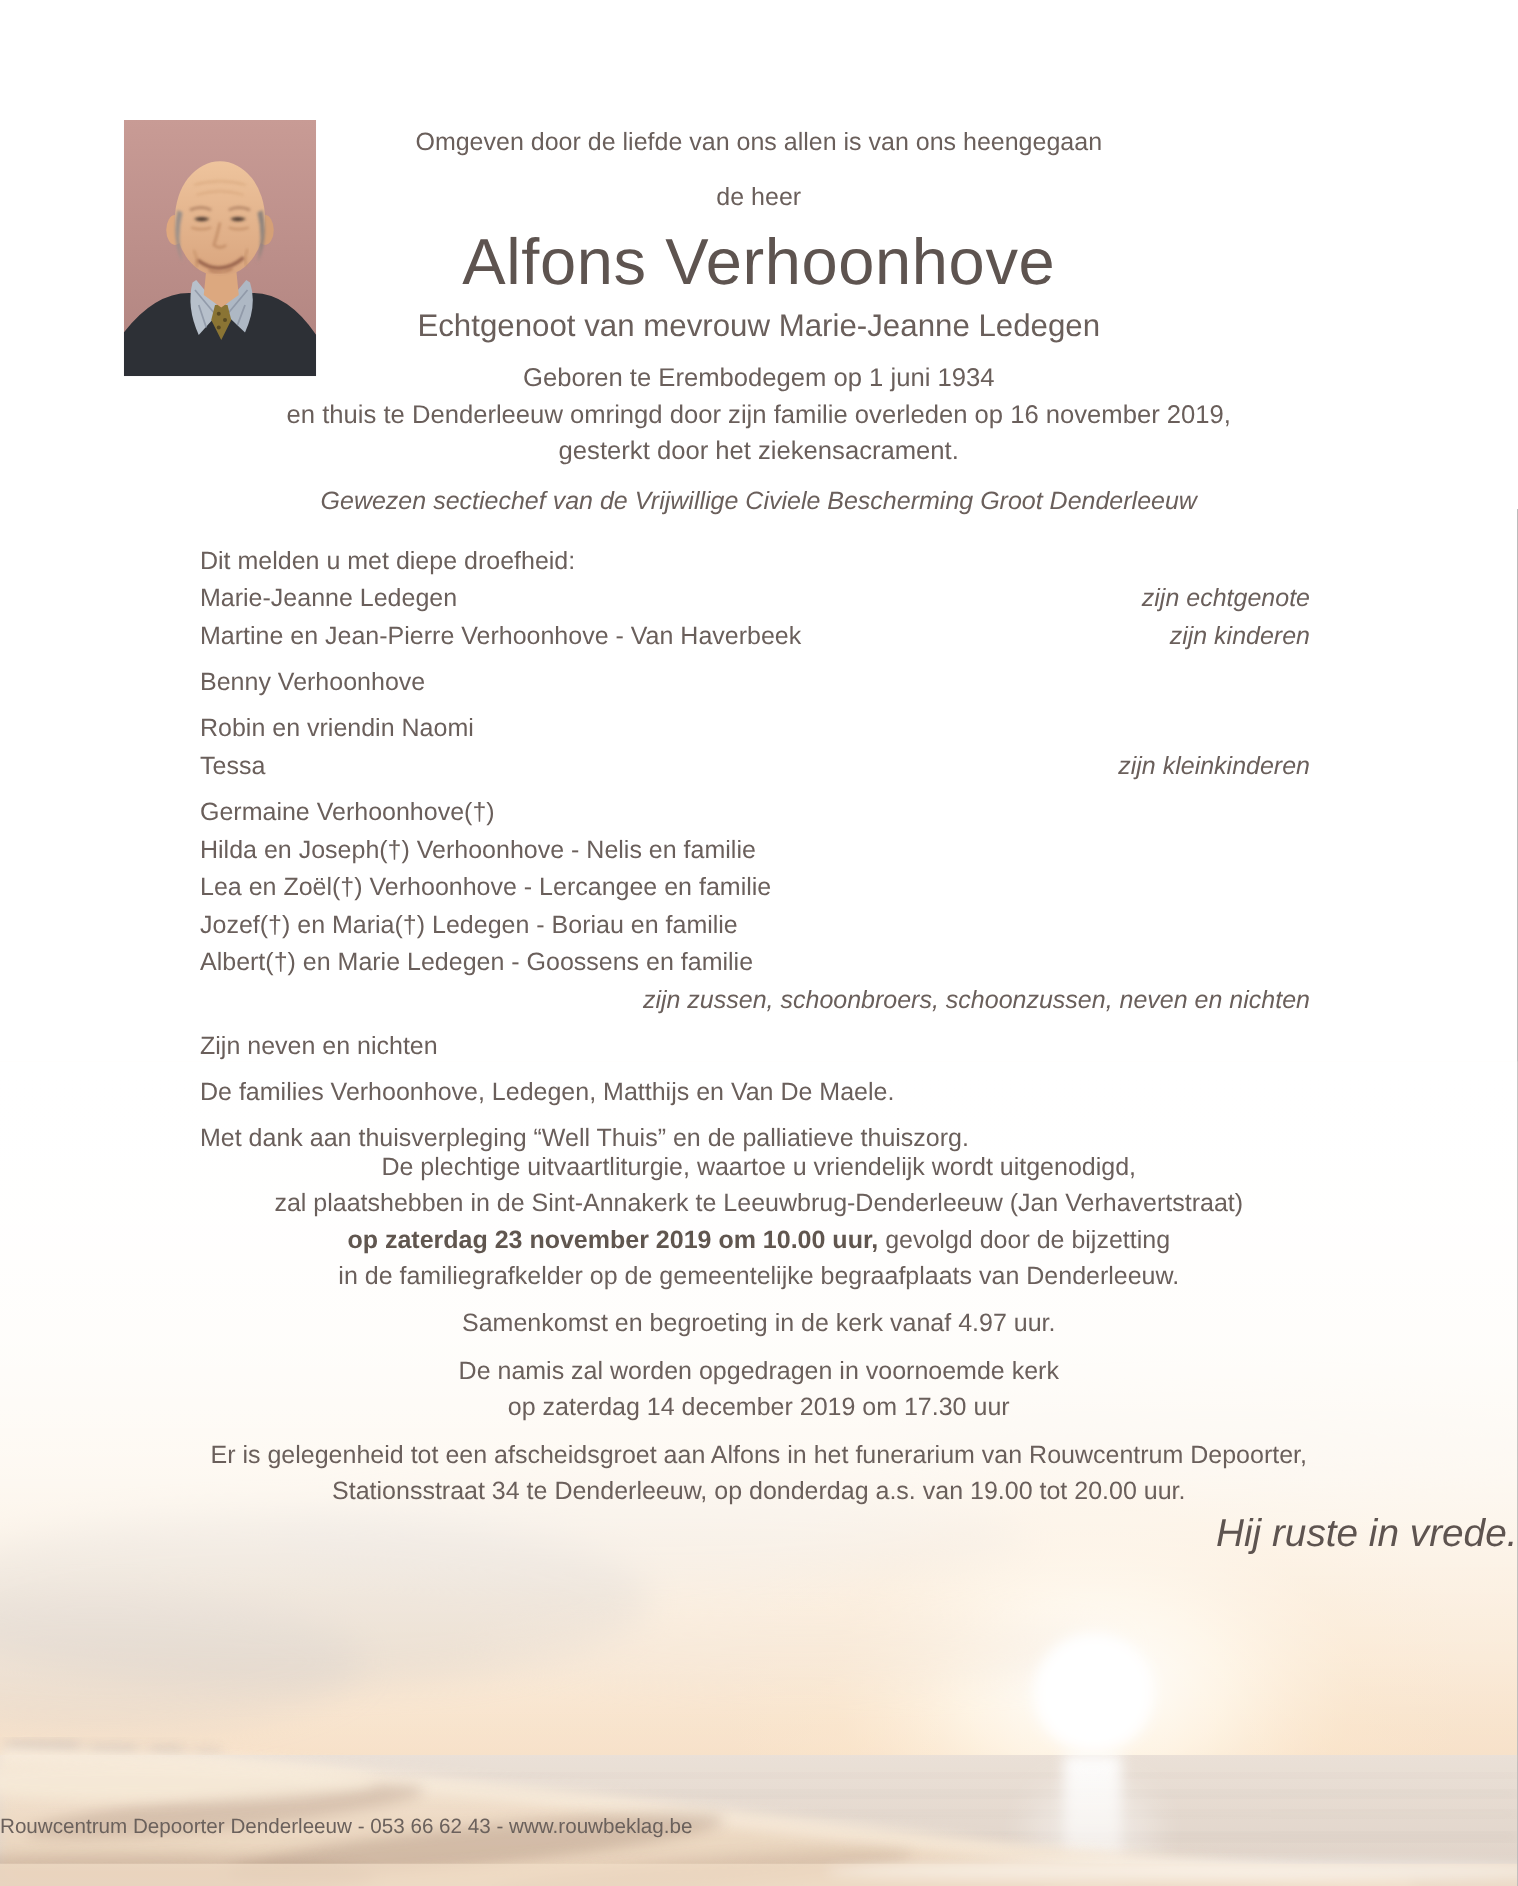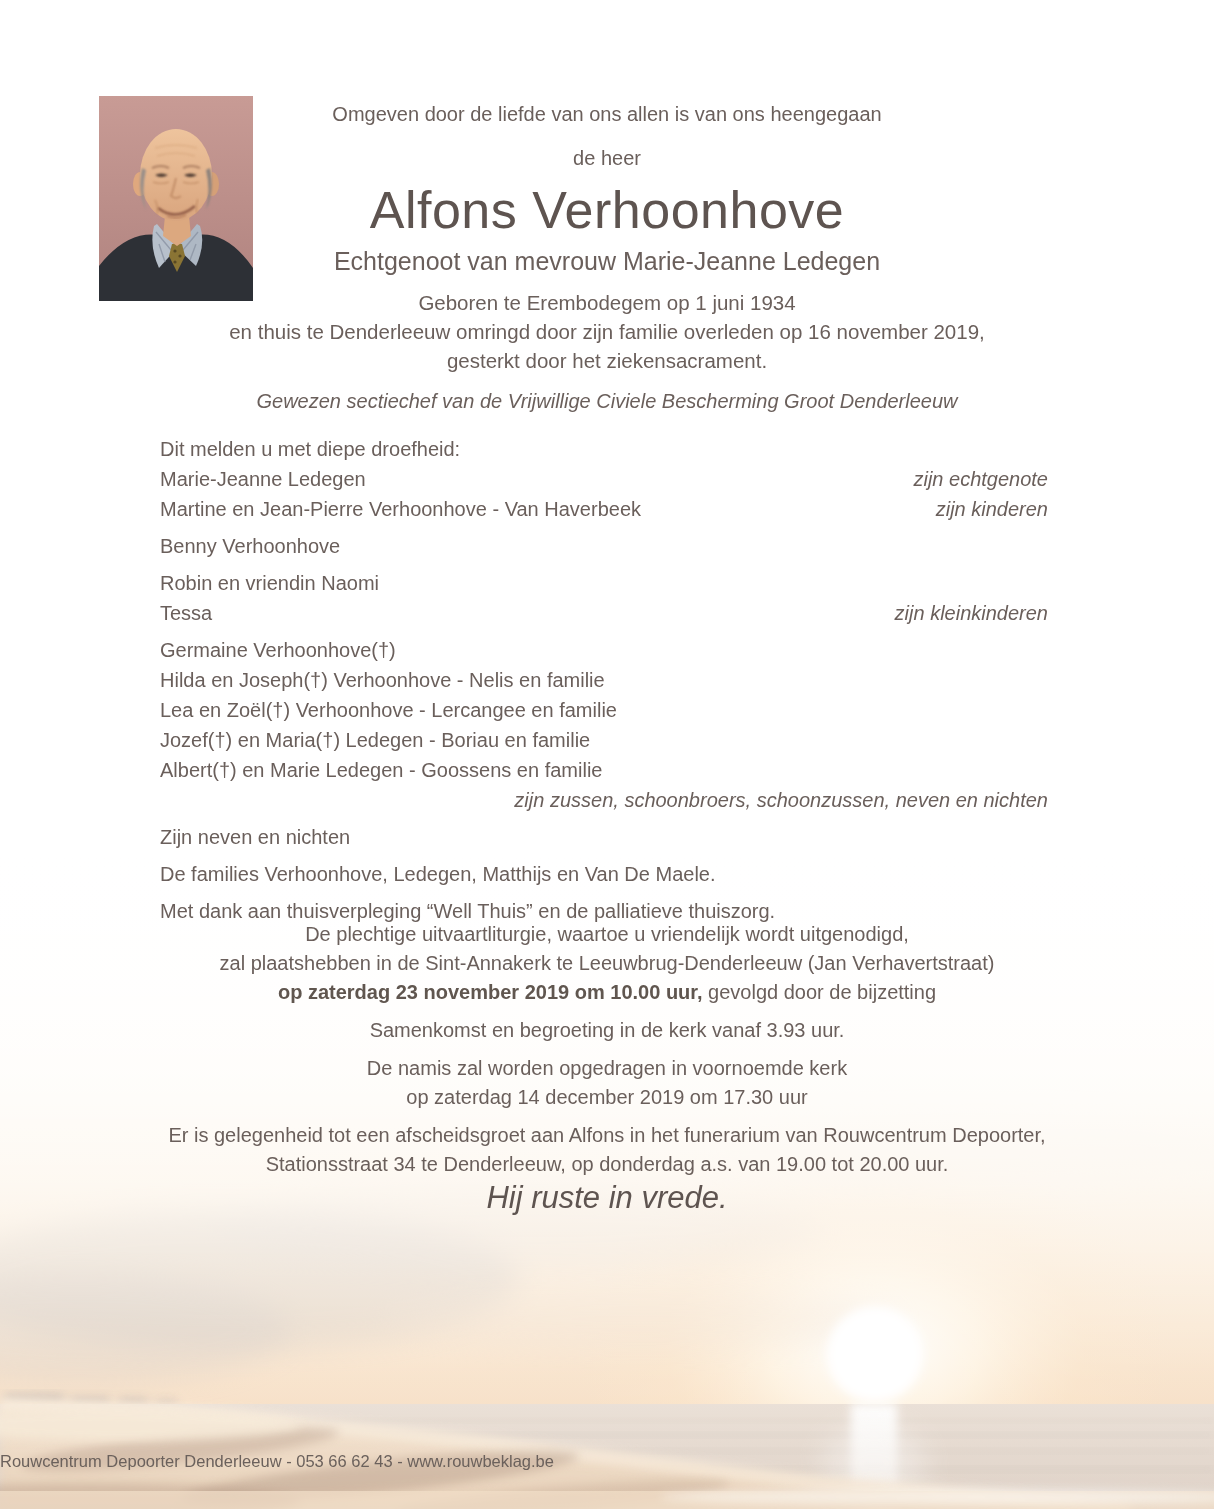--- a/index.html
+++ b/index.html
@@ -49,21 +49,21 @@
   .intro{line-height:30px;margin-bottom:0;}
   .row{display:flex;justify-content:space-between;line-height:30px;height:30px;}
   .row .rel{font-style:italic;white-space:nowrap;}
   .gap{margin-top:7px;}
   .rel-only{justify-content:flex-end;}
   
   .ceremony{position:absolute;left:0;top:920px;width:1214px;text-align:center;font-size:20px;}
   .cline{line-height:29px;}
   .psep{margin-top:9px;}
   .ceremony b{font-weight:700;color:#60564f;}
-  .closing{margin-top:0;font-size:31px;line-height:38px;font-style:italic;color:#5e5450;}
+  .closing{margin-top:0;font-size:31px;line-height:38px;font-style:italic;color:#5e5450;text-align:right;}
   
   .footer{
     position:absolute;left:0;top:1450px;width:1214px;text-align:left;
     font-size:16.5px;line-height:22px;color:#6b615c;
   }
 </style>
 </head>
 <body>
 
 <div class="page">
@@ -277,21 +277,22 @@
     </div>
     <div class="row gap">
       <span>Met dank aan thuisverpleging “Well Thuis” en de palliatieve thuiszorg.</span>
     </div>
   </div>
 
   <div class="ceremony">
     <div class="cline">De plechtige uitvaartliturgie, waartoe u vriendelijk wordt uitgenodigd,</div>
     <div class="cline">zal plaatshebben in de Sint-Annakerk te Leeuwbrug-Denderleeuw (Jan Verhavertstraat)</div>
     <div class="cline"><b>op zaterdag 23 november 2019 om 10.00 uur,</b><span> gevolgd door de bijzetting</span></div>
-    <div class="cline psep">Samenkomst en begroeting in de kerk vanaf 3.93 uur.</div>
+    <div class="cline">in de familiegrafkelder op de gemeentelijke begraafplaats van Denderleeuw.</div>
+    <div class="cline psep">Samenkomst en begroeting in de kerk vanaf 4.97 uur.</div>
     <div class="cline psep">De namis zal worden opgedragen in voornoemde kerk</div>
     <div class="cline">op zaterdag 14 december 2019 om 17.30 uur</div>
     <div class="cline psep">Er is gelegenheid tot een afscheidsgroet aan Alfons in het funerarium van Rouwcentrum Depoorter,</div>
     <div class="cline">Stationsstraat 34 te Denderleeuw, op donderdag a.s. van 19.00 tot 20.00 uur.</div>
     <div class="closing">Hij ruste in vrede.</div>
   </div>
 
   <div class="footer">Rouwcentrum Depoorter Denderleeuw - 053 66 62 43 - www.rouwbeklag.be</div>
 
 </div>

